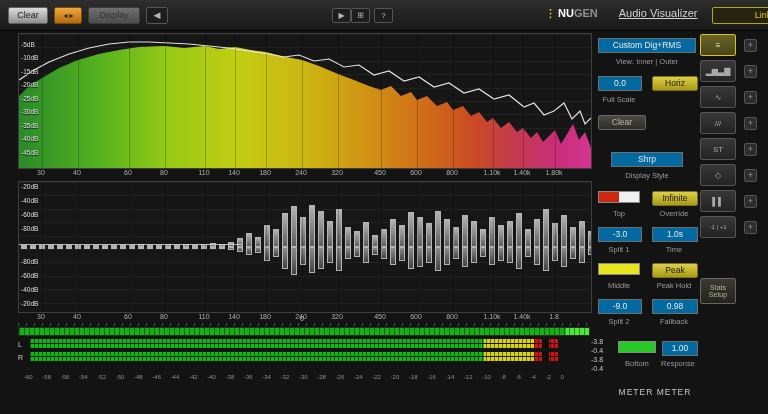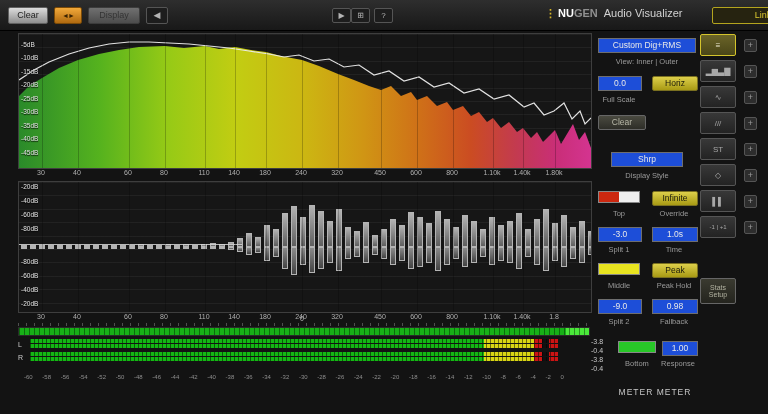--- a/index.html
+++ b/index.html
@@ -16,21 +16,21 @@
   .tb-btn.dim{background:linear-gradient(#707070,#4c4c4c);color:#343434;border:1px solid #3c3c3c;}
   .tb-btn.dark{background:#1d1d1d;border:1px solid #555;color:#b4b4b4;}
   .tb-btn.sm{top:8px;height:13px;line-height:13px;font-size:8px;}
   .tb-btn.link{background:#262310;border:1px solid #b3a41e;color:#dcc92e;padding-left:32px;}
   .tb-select{position:absolute;top:7px;height:15px;line-height:15px;background:#141414;
              border:1px solid #3a3a3a;color:#c8c8c8;font-size:9px;padding-left:8px;}
   #brand{position:absolute;left:545px;top:7px;font-size:11px;white-space:nowrap;}
   #brand-dots{color:#d4b428;font-weight:bold;margin-right:2px;}
   #brand-nu{color:#ffffff;font-weight:bold;}
   #brand-gen{color:#909090;font-weight:bold;}
-  #brand-suffix{color:#d2d2d2;margin-left:6px;}
+  #brand-suffix{color:#d2d2d2;margin-left:21px;text-decoration:underline;}
 
   
   .display{position:absolute;left:18px;width:572px;background:#161616;border:1px solid #3e3e3e;
            overflow:hidden;
            background-image:repeating-linear-gradient(180deg,rgba(255,255,255,0.05) 0 1px,transparent 1px 13.4px);}
   #spectrum-display{top:33px;height:134px;}
   #diff-display{top:181px;height:130px;}
   #spec-svg{position:absolute;left:0;top:0;}
   .db-tick{position:absolute;left:2px;font-size:6.5px;color:#e4e4e4;text-shadow:0 1px 1px #000;}
   .gridline{position:absolute;top:0;bottom:0;width:1px;background:rgba(0,0,0,0.22);}
@@ -60,21 +60,21 @@
     background:
      repeating-linear-gradient(90deg,rgba(0,0,0,.5) 0 1px,transparent 1px 4px),
      linear-gradient(90deg,#14b814 0 86%,#d8d414 86% 95.5%,#cc1414 95.5% 97%,#101010 97% 98.3%,#cc1414 98.3% 100%);}
   #meter-scale{position:absolute;left:24px;top:374px;width:540px;display:flex;
                justify-content:space-between;font-size:6px;color:#8e8e8e;}
   #meter-readings{position:absolute;left:591px;top:337px;width:24px;}
   .reading{height:9px;line-height:9px;font-size:7px;color:#c8c8c8;}
 
   
   #panel{position:absolute;left:598px;top:30px;width:100px;height:384px;}
-  .p-box{position:absolute;height:13px;background:#1d4ed8;border:1px solid #6e6e6e;
+  .p-box{position:absolute;height:13px;background:#0369a1;border:1px solid #6e6e6e;
          color:#e8e8e8;font-size:8.5px;line-height:13px;text-align:center;}
   .p-wide{left:0;width:96px;}
   .p-col1{left:0;width:42px;}
   .p-col2{left:54px;width:44px;}
   .p-label{position:absolute;color:#9a9a9a;font-size:7.5px;text-align:center;}
   .p-center{left:0;width:98px;}
   .p-btn-yellow{position:absolute;height:13px;background:linear-gradient(#ddcf4a,#a89a14);
         border:1px solid #7a7020;color:#1a1a0a;font-size:8.5px;line-height:13px;
         text-align:center;border-radius:2px;}
   .p-btn-dark{position:absolute;height:13px;width:46px;background:linear-gradient(#4a4a40,#2e2e28);

